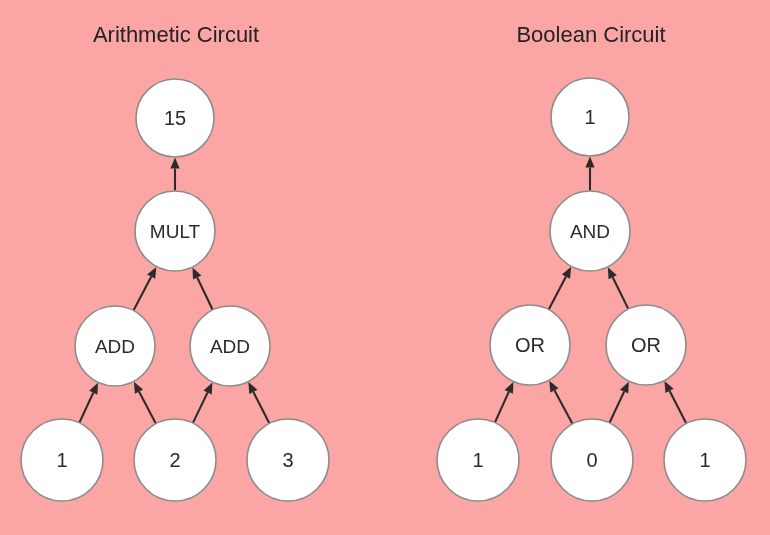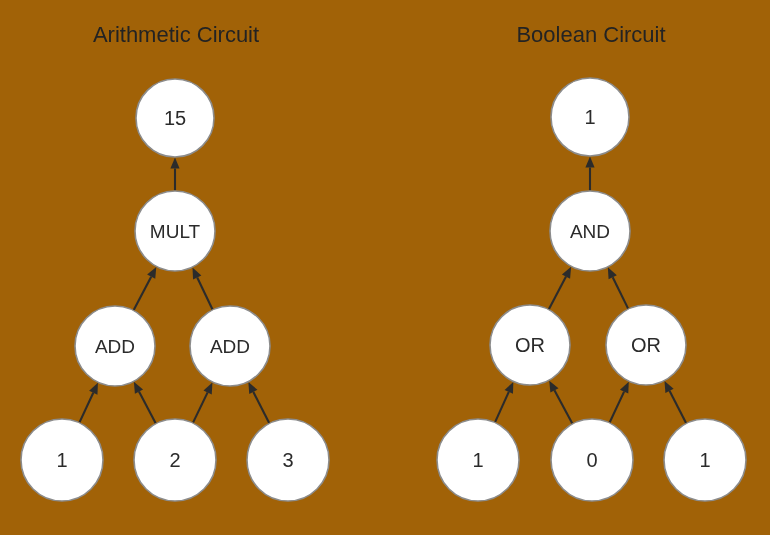--- a/index.html
+++ b/index.html
@@ -13,21 +13,21 @@
     height: 535px;
     font-family: "Liberation Sans", sans-serif;
     color: #1a1a1a;
     overflow: hidden;
     position: relative;
   }
   #figure {
     position: relative;
     width: 770px;
     height: 535px;
-    background: #a16207;
+    background: #fca5a5;
   }
   .diagram-svg {
     position: absolute;
     top: 0;
     left: 0;
     width: 770px;
     height: 535px;
   }
   .panel-title {
     font-family: "Liberation Sans", sans-serif;

